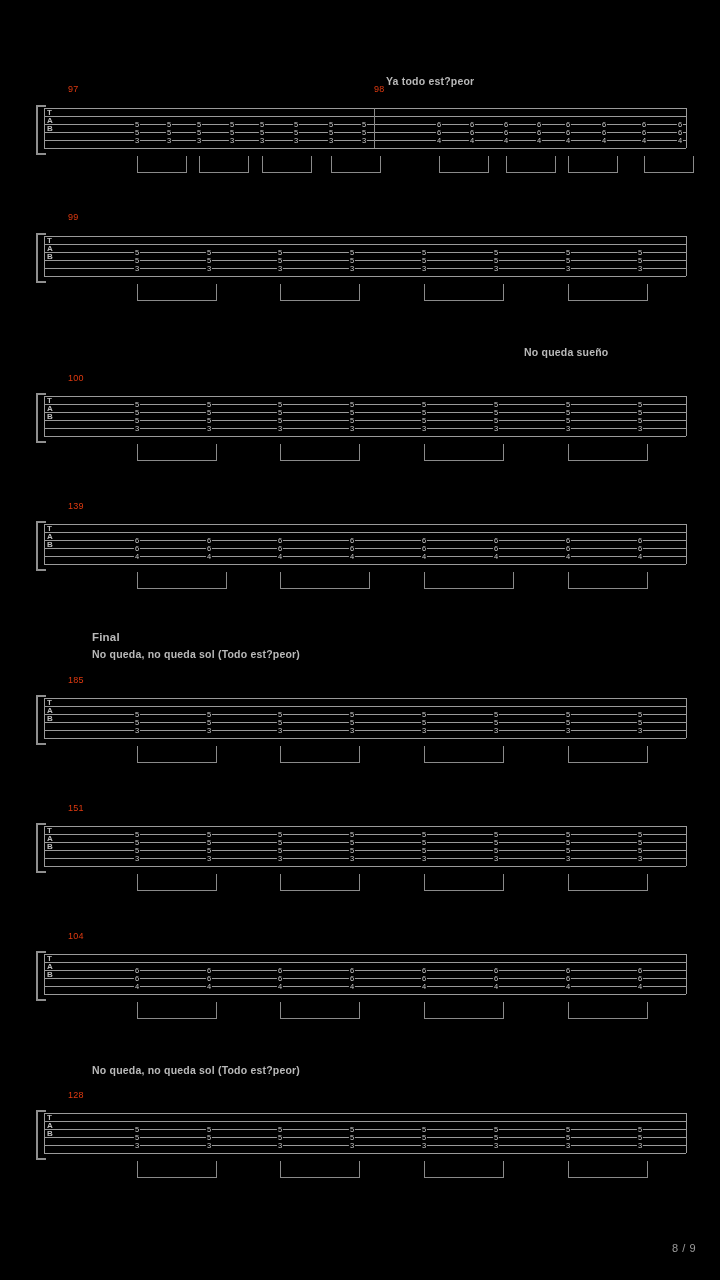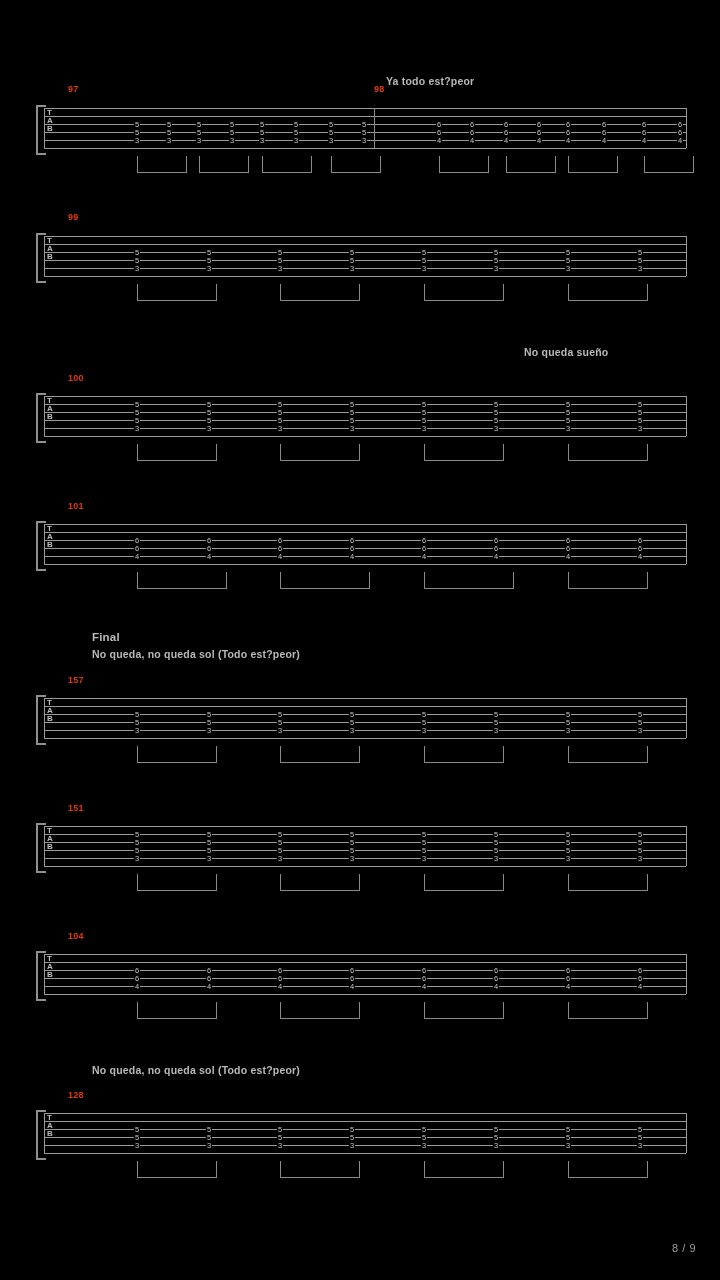--- a/index.html
+++ b/index.html
@@ -25,21 +25,21 @@
     font-weight:bold;
     color:#b9b9b9;
     letter-spacing:.2px;
     white-space:nowrap;
   }
 
   
   .measure-num{
     position:absolute;
     font-size:9px;
-    font-weight:bold;
+    font-weight:normal;
     color:#e03a10;
     letter-spacing:.2px;
   }
 
   
   .system{position:absolute;}
   .line{
     position:absolute;left:0;height:1px;background:#9a9a9a;
   }
   .endbar{
@@ -293,21 +293,21 @@
       <div class="fret" style="left: 568px; top: 24px;">6</div>
       <div class="fret" style="left: 568px; top: 32px;">4</div>
       <div class="fret" style="left: 640px; top: 16px;">6</div>
       <div class="fret" style="left: 640px; top: 24px;">6</div>
       <div class="fret" style="left: 640px; top: 32px;">4</div>
       <div class="beam" style="left: 137px; top: 48px; width: 88px; height: 16px;"></div>
       <div class="beam" style="left: 280px; top: 48px; width: 88px; height: 16px;"></div>
       <div class="beam" style="left: 424px; top: 48px; width: 88px; height: 16px;"></div>
       <div class="beam" style="left: 568px; top: 48px; width: 78px; height: 16px;"></div>
     </div>
-    <div class="measure-num" style="left: 68px; top: 501px;">101</div>
+    <div class="measure-num" style="left: 68px; top: 501px;">139</div>
     <div class="system" style="left: 0px; top: 698px; width: 720px; height: 86px;">
       <div class="bracket" style="top: -3px; height: 46px;"></div>
       <div class="line" style="left: 44px; top: 0px; width: 642px;"></div>
       <div class="line" style="left: 44px; top: 8px; width: 642px;"></div>
       <div class="line" style="left: 44px; top: 16px; width: 642px;"></div>
       <div class="line" style="left: 44px; top: 24px; width: 642px;"></div>
       <div class="line" style="left: 44px; top: 32px; width: 642px;"></div>
       <div class="line" style="left: 44px; top: 40px; width: 642px;"></div>
       <div class="endbar" style="left: 44px; top: 0px; height: 40px;"></div>
       <div class="endbar" style="left: 686px; top: 0px; height: 40px;"></div>
@@ -336,21 +336,21 @@
       <div class="fret" style="left: 568px; top: 24px;">5</div>
       <div class="fret" style="left: 568px; top: 32px;">3</div>
       <div class="fret" style="left: 640px; top: 16px;">5</div>
       <div class="fret" style="left: 640px; top: 24px;">5</div>
       <div class="fret" style="left: 640px; top: 32px;">3</div>
       <div class="beam" style="left: 137px; top: 48px; width: 78px; height: 16px;"></div>
       <div class="beam" style="left: 280px; top: 48px; width: 78px; height: 16px;"></div>
       <div class="beam" style="left: 424px; top: 48px; width: 78px; height: 16px;"></div>
       <div class="beam" style="left: 568px; top: 48px; width: 78px; height: 16px;"></div>
     </div>
-    <div class="measure-num" style="left: 68px; top: 675px;">157</div>
+    <div class="measure-num" style="left: 68px; top: 675px;">185</div>
     <div class="system" style="left: 0px; top: 826px; width: 720px; height: 86px;">
       <div class="bracket" style="top: -3px; height: 46px;"></div>
       <div class="line" style="left: 44px; top: 0px; width: 642px;"></div>
       <div class="line" style="left: 44px; top: 8px; width: 642px;"></div>
       <div class="line" style="left: 44px; top: 16px; width: 642px;"></div>
       <div class="line" style="left: 44px; top: 24px; width: 642px;"></div>
       <div class="line" style="left: 44px; top: 32px; width: 642px;"></div>
       <div class="line" style="left: 44px; top: 40px; width: 642px;"></div>
       <div class="endbar" style="left: 44px; top: 0px; height: 40px;"></div>
       <div class="endbar" style="left: 686px; top: 0px; height: 40px;"></div>

